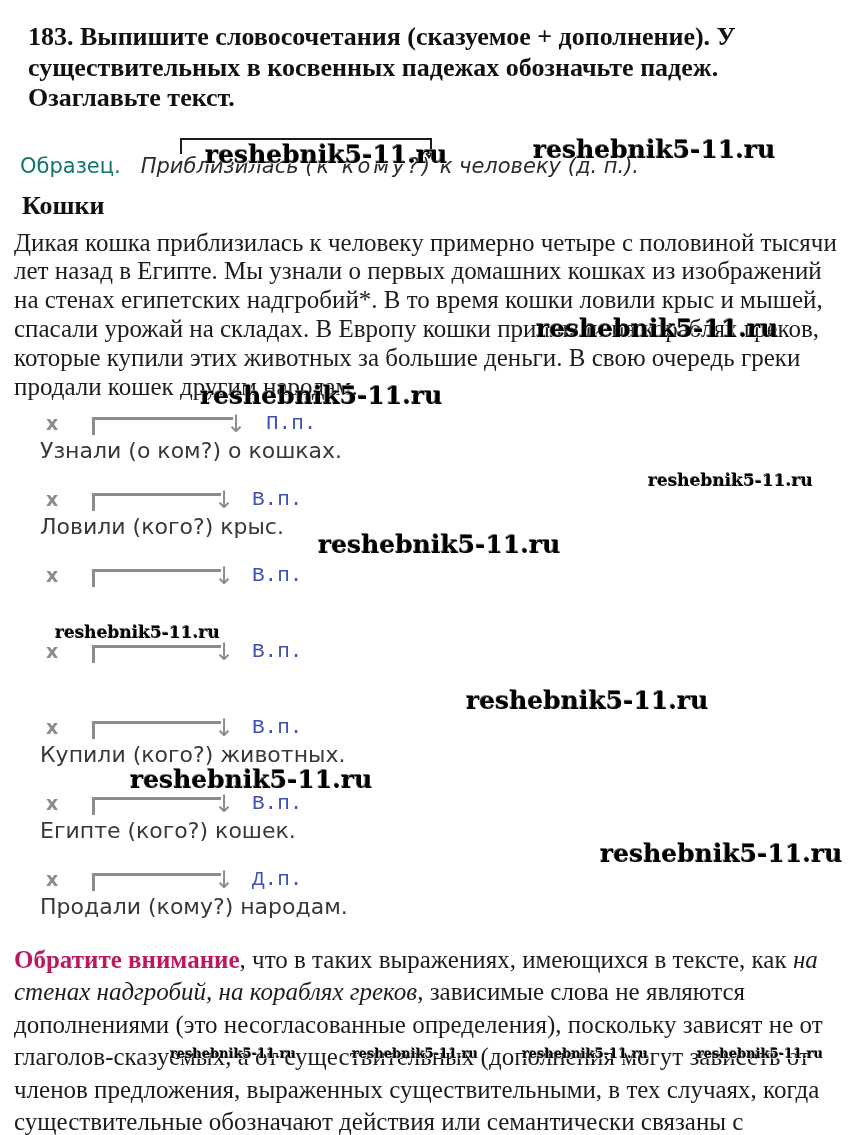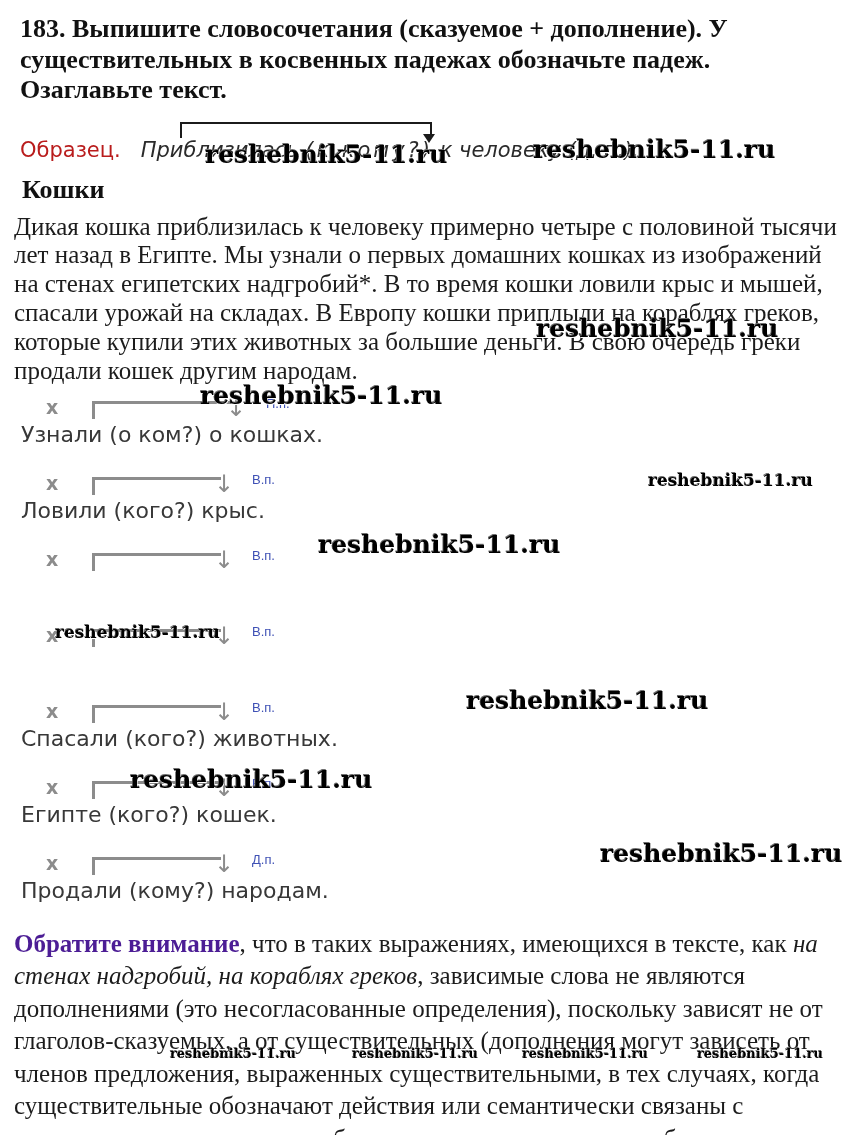--- a/index.html
+++ b/index.html
@@ -1,51 +1,51 @@
 <!DOCTYPE html>
 <html lang="ru"><head>
 <meta charset="utf-8">
 <style>
   html,body{margin:0;padding:0;background:#ffffff;}
   .page{position:relative;width:852px;height:1135px;background:#ffffff;overflow:hidden;
         font-family:"Liberation Serif",serif;color:#1c1c1c;}
 
   
-  .task{margin:6px;padding:8px 22px 0 14px;font-weight:bold;font-size:26px;line-height:1.18;color:#111;}
+  .task{margin:14px;padding:8px 22px 0 14px;font-weight:bold;font-size:26px;line-height:1.18;color:#111;}
 
   
   .sample{position:relative;height:56px;margin-top:4px;}
   .sample-bracket{position:absolute;left:180px;top:10px;width:248px;height:14px;
                   border-top:2px solid #1b1b1b;border-left:2px solid #1b1b1b;border-right:2px solid #1b1b1b;}
   .sample-arrowhead{position:absolute;left:423px;top:22px;width:0;height:0;
                     border-left:6px solid transparent;border-right:6px solid transparent;
                     border-top:9px solid #1b1b1b;}
   .sample-line{position:absolute;left:20px;top:26px;font-family:"DejaVu Sans",sans-serif;font-size:21px;white-space:nowrap;}
-  .sample-label{color:#b91c1c;margin-right:14px;}
+  .sample-label{color:#0f766e;margin-right:14px;}
   .sample-text{font-style:italic;color:#2b2b2b;margin-left:6px;}
   .sample-text .spaced{letter-spacing:3px;}
 
   
   .title{margin:8px;padding:0 0 0 14px;font-size:26px;font-weight:bold;color:#111;line-height:1.1;}
   .paragraph{margin:2px 0 0 0;padding:0 10px 0 14px;font-size:25px;line-height:1.155;color:#1c1c1c;}
 
   
   .answers{margin-top:10px;}
   .answer{position:relative;height:60px;margin-bottom:16px;}
   .arrow-row{position:absolute;left:0;top:0;height:26px;width:100%;}
   .xm{position:absolute;left:46px;top:0;font-family:"DejaVu Sans",sans-serif;font-size:19px;font-weight:bold;color:#8c8c8c;}
   .bracket{position:absolute;left:92px;top:5px;width:126px;height:15px;
            border-top:3px solid #8c8c8c;border-left:3px solid #8c8c8c;}
   .darr{position:absolute;left:214px;top:0;font-family:"DejaVu Sans",sans-serif;font-size:24px;color:#8c8c8c;line-height:1;}
-  .case{position:absolute;left:252px;top:0;font-family:Liberation Sans, sans-serif;font-size:13px;color:#3f51b5;}
-  .phrase{position:absolute;left:21px;top:26px;font-family:"DejaVu Sans",sans-serif;font-size:22px;color:#383838;white-space:nowrap;}
+  .case{position:absolute;left:252px;top:0;font-family:Liberation Mono, monospace;font-size:21px;color:#3f51b5;}
+  .phrase{position:absolute;left:40px;top:26px;font-family:"DejaVu Sans",sans-serif;font-size:22px;color:#383838;white-space:nowrap;}
 
   
   .note{margin:6px 0 0 0;padding:0 16px 0 14px;font-size:25px;line-height:1.3;color:#1c1c1c;}
-  .note b{color:#4c1d95;}
+  .note b{color:#be185d;}
 
   
   .wm{position:absolute;font-family:"DejaVu Serif",serif;font-weight:bold;color:#000000;
       text-shadow:0.6px 0.6px 0 #ffffff,-0.6px -0.6px 0 #6f6f6f;white-space:nowrap;pointer-events:none;}
   .wm.lg{font-size:25px;}
   .wm.md{font-size:17px;}
   .wm.sm{font-size:13px;}
 </style>
 </head>
 <body>
@@ -106,21 +106,21 @@
       </div>
     </div>
 
     <div class="answer">
       <div class="arrow-row">
         <span class="xm">х</span>
         <span class="bracket"></span>
         <span class="darr">↓</span>
         <span class="case">В.п.</span>
       </div>
-      <div class="phrase">Спасали (кого?) животных.</div>
+      <div class="phrase">Купили (кого?) животных.</div>
     </div>
 
     <div class="answer">
       <div class="arrow-row">
         <span class="xm">х</span>
         <span class="bracket"></span>
         <span class="darr">↓</span>
         <span class="case">В.п.</span>
       </div>
       <div class="phrase">Египте (кого?) кошек.</div>

